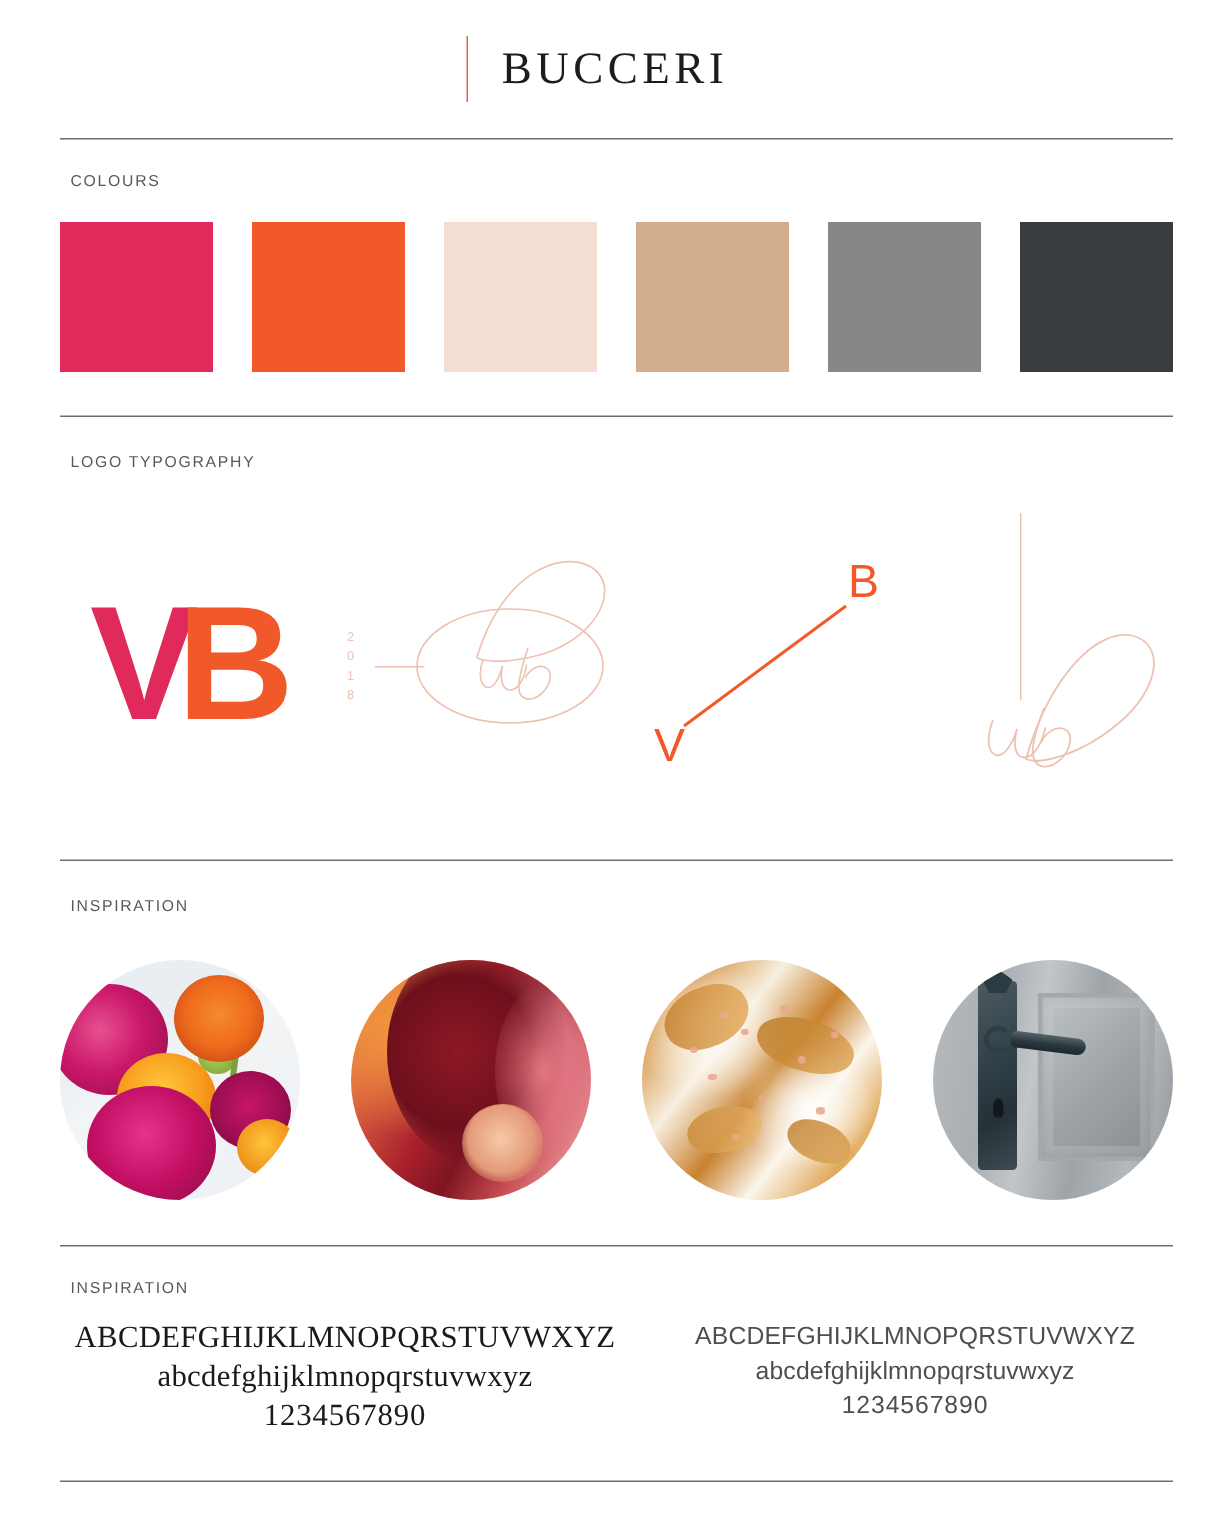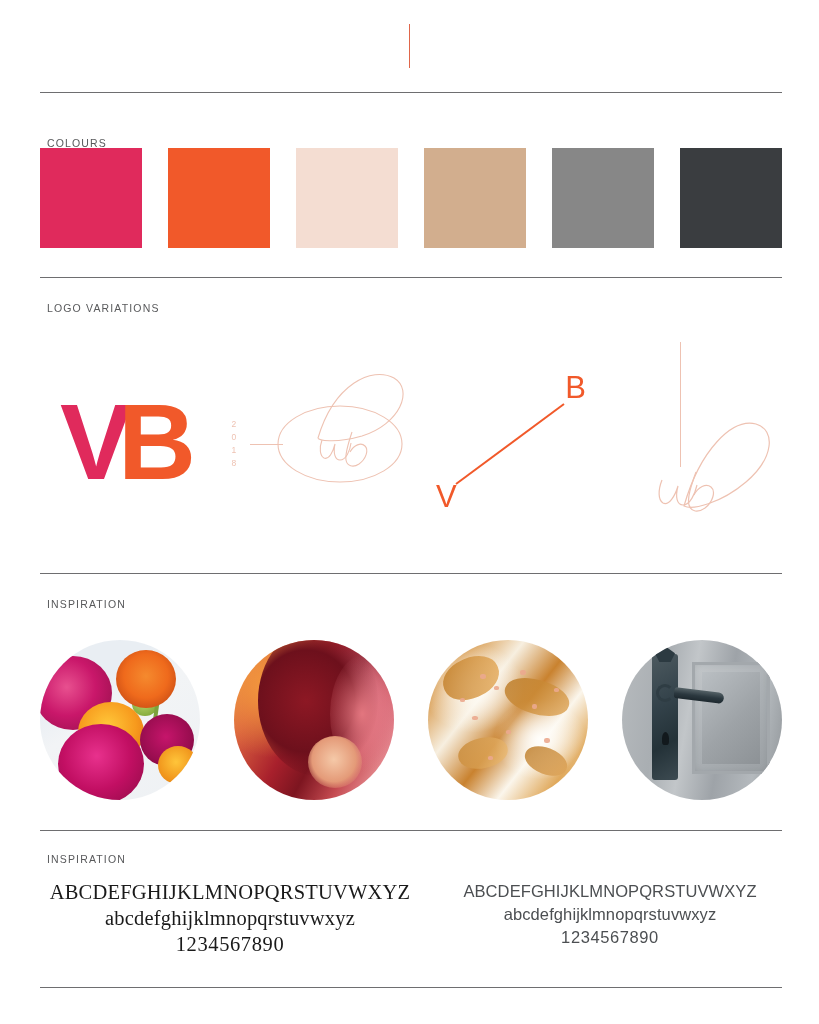--- a/index.html
+++ b/index.html
@@ -261,36 +261,37 @@
 
   svg { display: block; }
 </style>
 </head>
 <body>
 
 <div class="page">
 
   <div class="brand-header">
     <div class="brand-divider"></div>
+    <div class="brand-name">BUCCERI</div>
   </div>
 
   <div class="rule" style="top:92px;"></div>
-  <div class="section-label" style="top:115px;margin-top:22px;">COLOURS</div>
+  <div class="section-label" style="top:115px;">COLOURS</div>
 
   <div class="swatch-row">
     <div class="swatch" style="background:#e02a5c"></div>
     <div class="swatch" style="background:#f1592a"></div>
     <div class="swatch" style="background:#f4ddd2"></div>
     <div class="swatch" style="background:#d2ae8e"></div>
     <div class="swatch" style="background:#878787"></div>
     <div class="swatch" style="background:#3a3d40"></div>
   </div>
 
   <div class="rule" style="top:277px;"></div>
-  <div class="section-label" style="top:302px;">LOGO VARIATIONS</div>
+  <div class="section-label" style="top:302px;">LOGO TYPOGRAPHY</div>
 
   <div class="logo-zone">
 
     <div class="logo-vb">
       <span class="v">V</span><span class="b">B</span>
     </div>
 
     <div class="logo-script-1">
       <div class="year-stack">
         <div>2</div>

